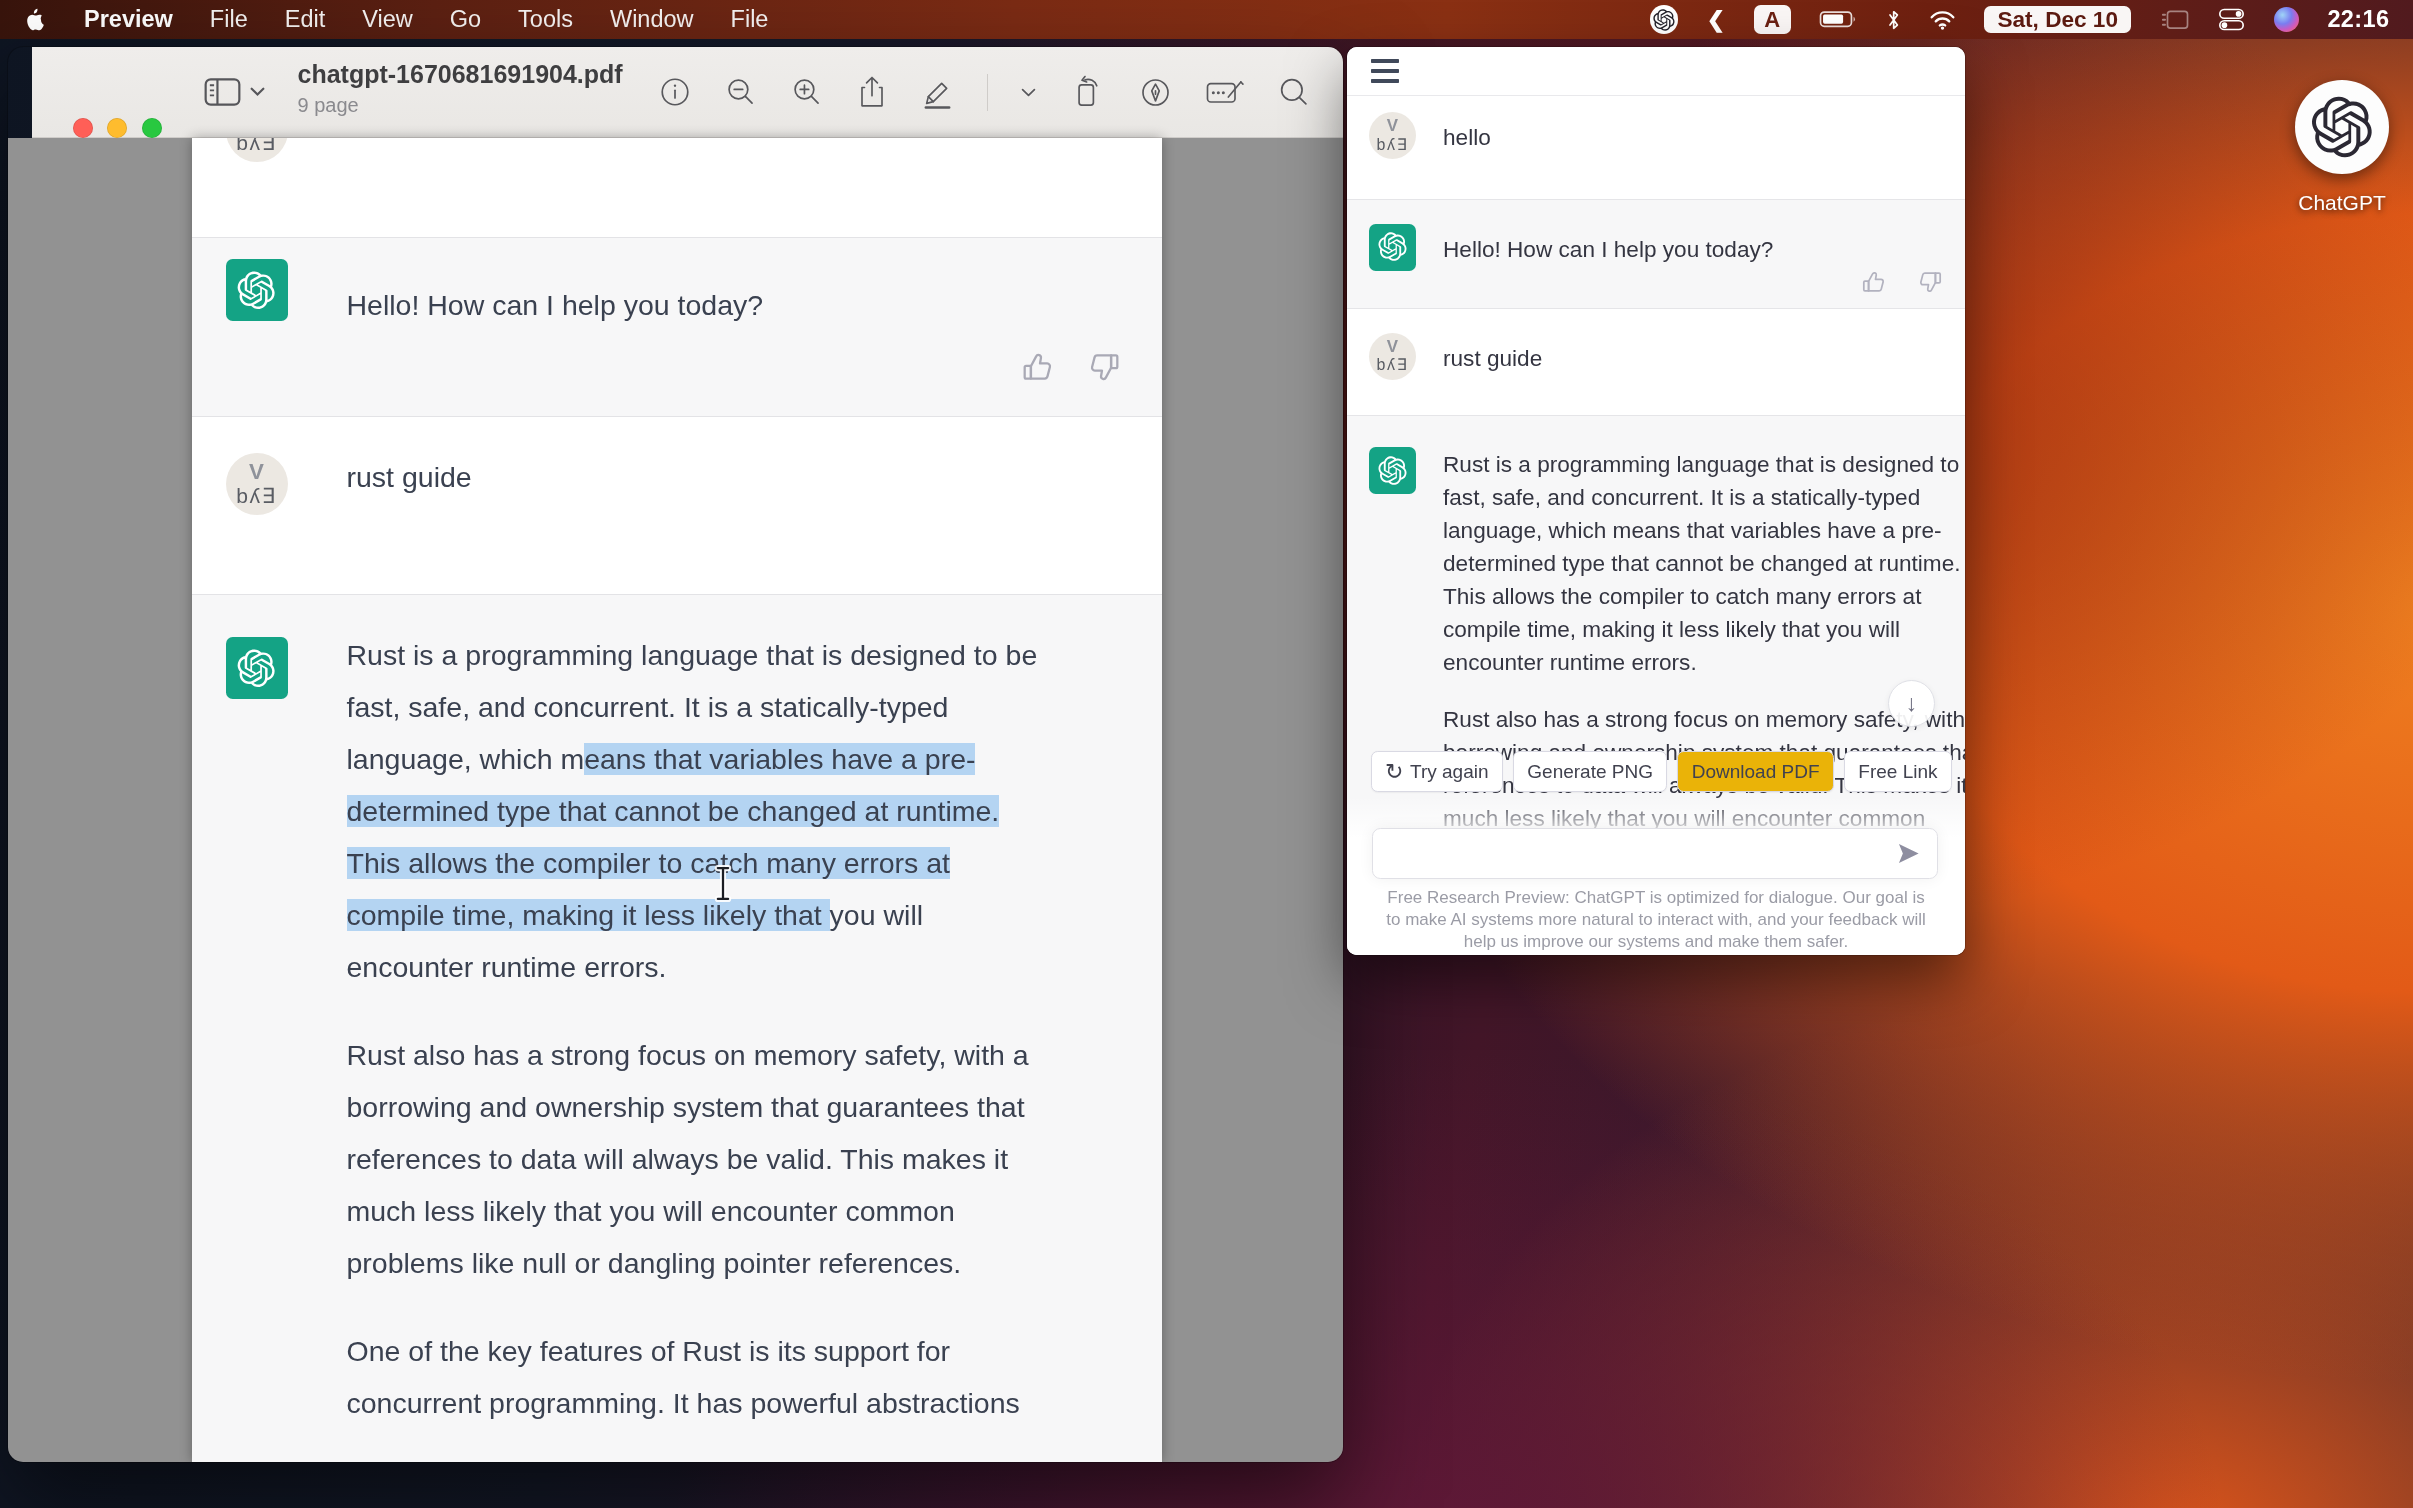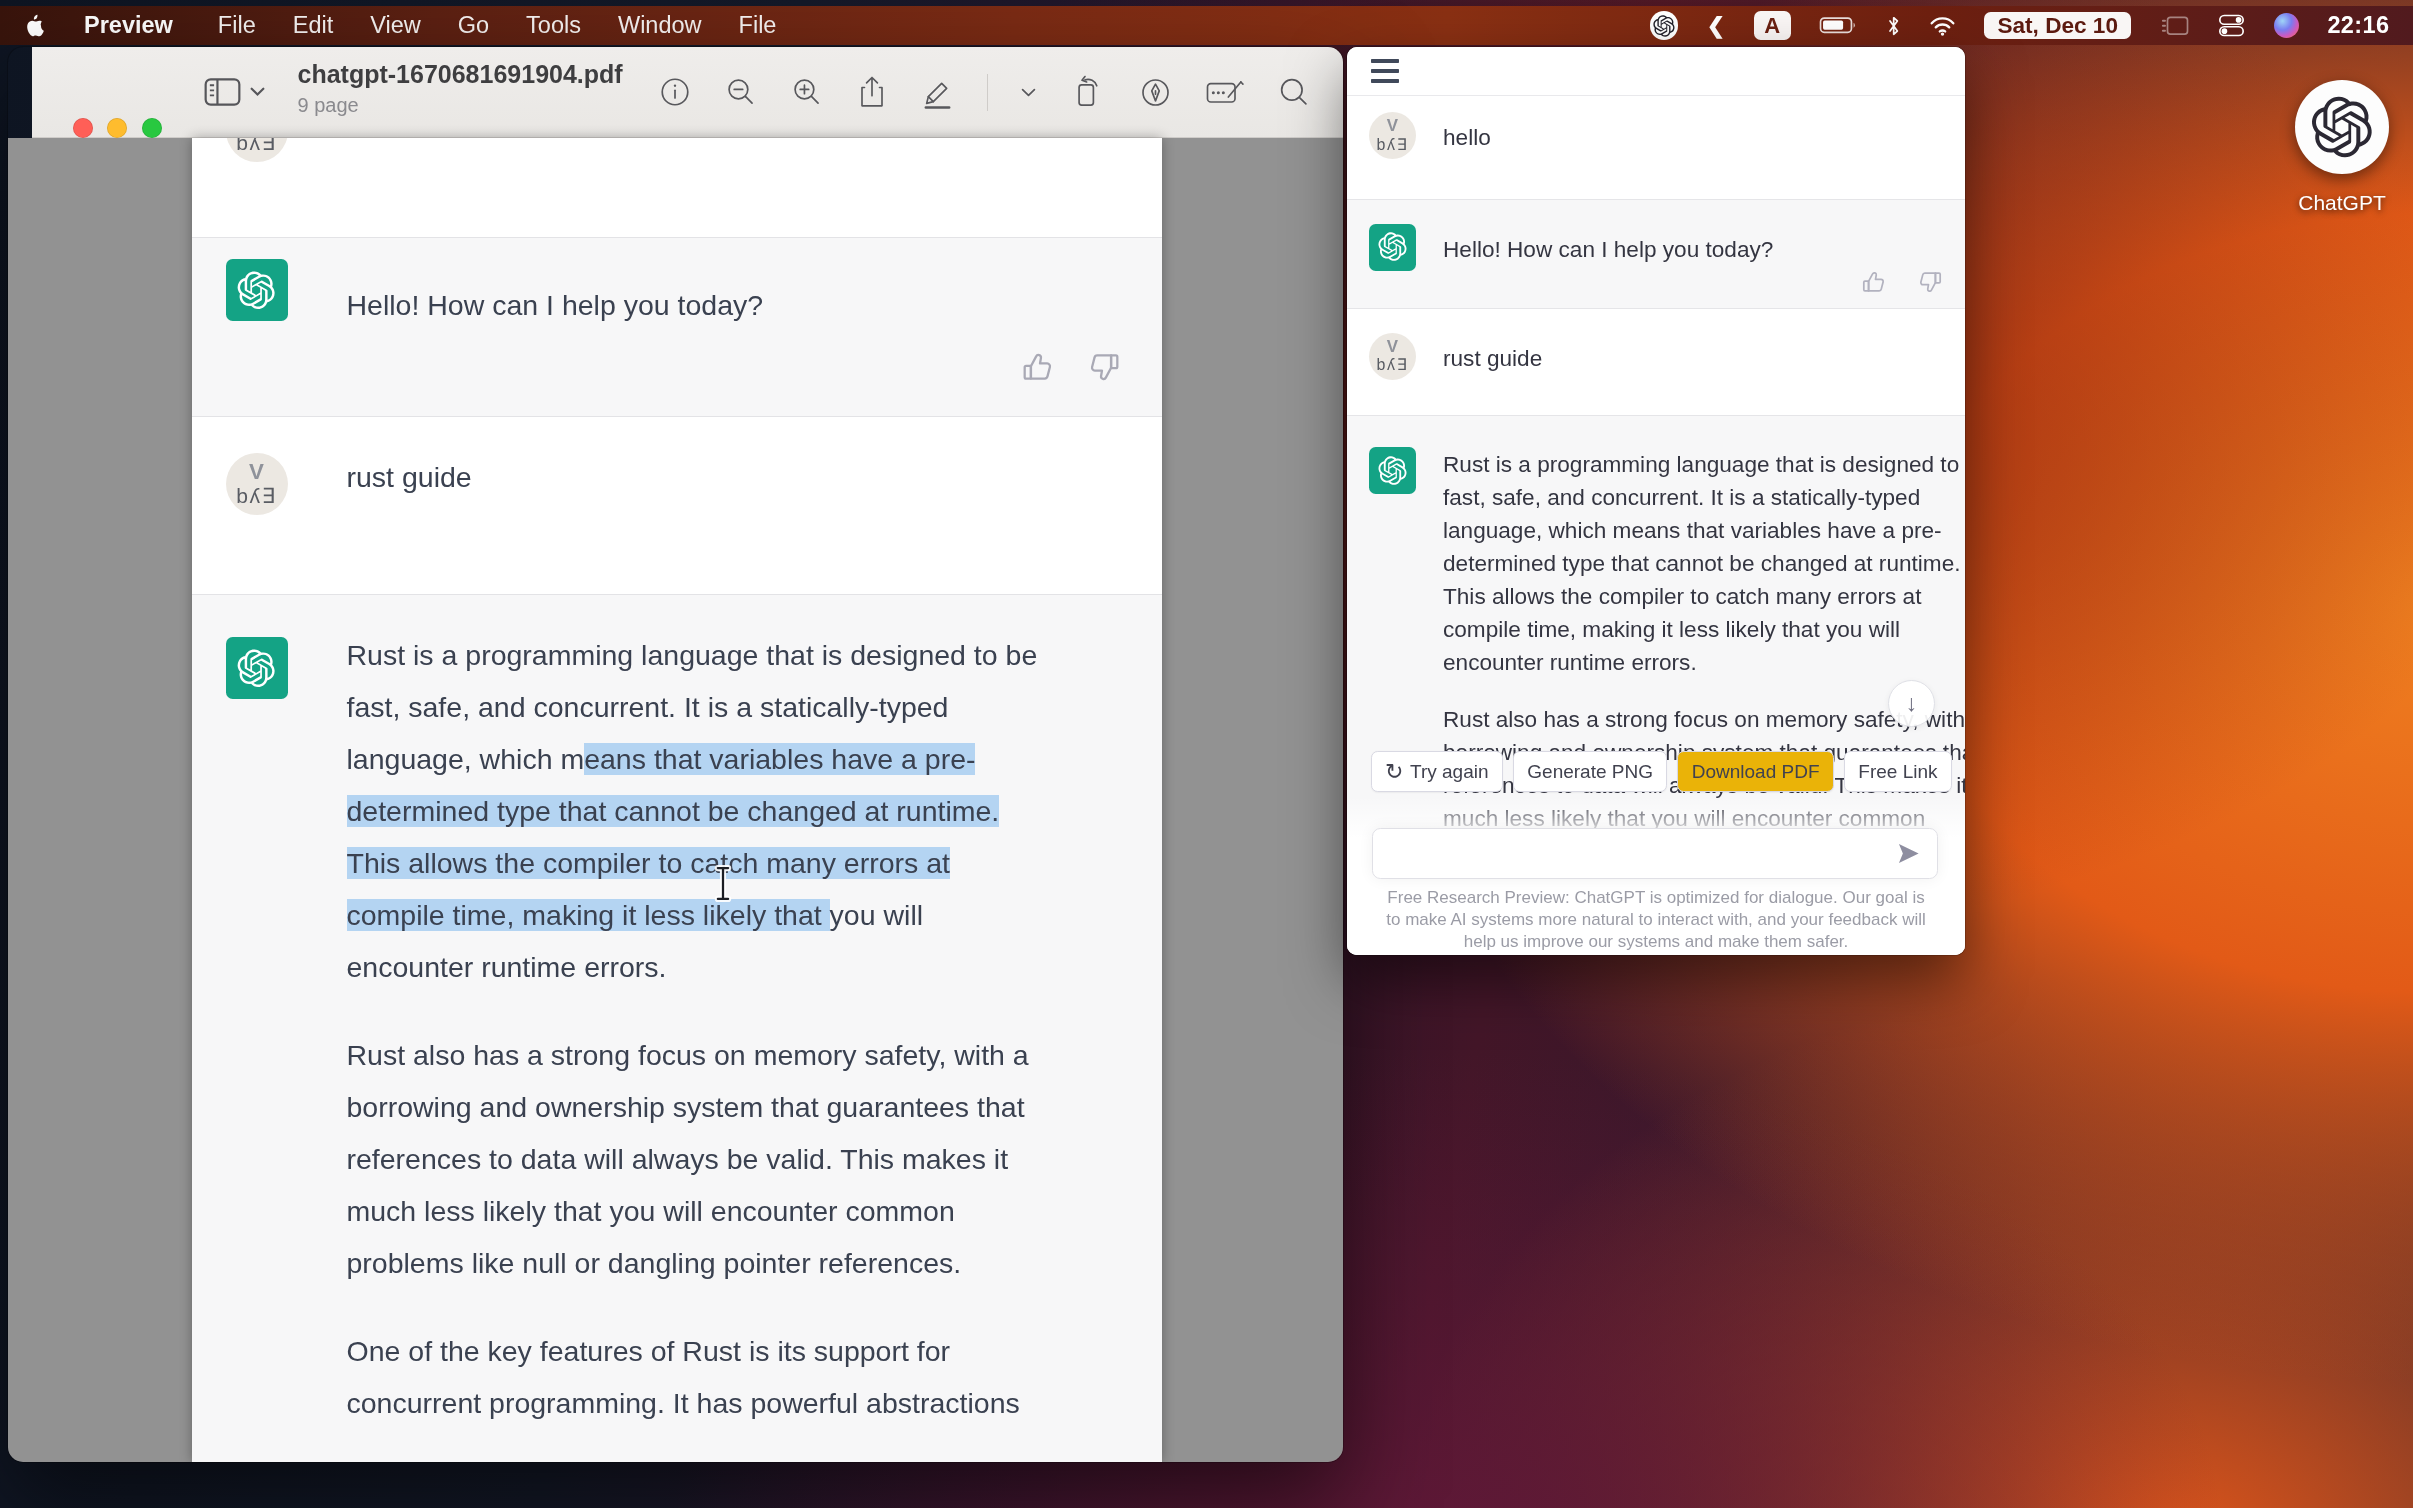--- a/index.html
+++ b/index.html
@@ -5,21 +5,21 @@
   html,body{margin:0;padding:0;background:#000;}
   #screen{position:relative;width:2413px;height:1508px;overflow:hidden;
           font-family:"Liberation Sans", sans-serif;
           background:
             radial-gradient(55% 50% at 67% 28%, rgba(130,30,16,.85) 0%, rgba(130,30,16,0) 70%),
             radial-gradient(58% 68% at 101% 40%, #f08120 0%, #e25a17 38%, rgba(190,60,20,0) 76%),
             radial-gradient(46% 46% at 60% 102%, #5e1837 0%, rgba(74,19,44,0) 70%),
             radial-gradient(52% 62% at 90% 103%, #e0561a 0%, rgba(224,86,26,0) 62%),
             linear-gradient(100deg, #0e1522 0%, #141928 30%, #29142a 48%, #431628 62%, #1c1e33 100%);}
   
-  .menubar{position:absolute;left:0;top:6px;width:100%;height:39px;display:flex;align-items:center;
+  .menubar{position:absolute;left:0;top:0;width:100%;height:39px;display:flex;align-items:center;
            justify-content:space-between;color:#fff;font-size:23.5px;
            background:linear-gradient(90deg,#38140c 0%,#5c2012 18%,#7b2b14 42%,#8a3013 60%,#6e2010 80%,#511a1e 100%);}
   .mb-left{display:flex;align-items:center;gap:37px;padding-left:25px;}
   .mb-left .app-name{font-weight:700;}
   .mb-left .menu-item{opacity:.95;}
   .mb-right{display:flex;align-items:center;gap:28.5px;padding-right:23.5px;}
   .pill{background:rgba(255,255,255,.96);color:#6b2012;border-radius:6.7px;font-weight:600;}
   .kb-pill{width:37px;height:28.5px;display:flex;align-items:center;justify-content:center;font-size:22px;}
   .date-pill{height:27px;display:flex;align-items:center;padding:0 13.4px;font-size:22.6px;color:#5c1a10;}
   .mb-time{font-weight:600;letter-spacing:0.4px;}
@@ -139,21 +139,21 @@
                 <circle cx="22.5" cy="13" r="5.2" fill="#000"></circle>
               </mask>
             </defs>
           <g fill="#fff" mask="url(#am)">
             <path d="M12.6 6.2c1.3-1.7 1.1-3.9 1-4.2-.1 0-1.9.2-3 1.7-1.1 1.4-1 3.3-.9 3.6.2.1 1.8-.1 2.9-1.1z"></path>
             <path d="M17.8 15.4c0-3 2.4-4.4 2.5-4.5-1.4-2-3.5-2.3-4.2-2.3-1.8-.2-3.5 1-4.4 1-.9 0-2.3-1-3.8-1-2 0-3.8 1.2-4.8 3-2 3.5-.5 8.7 1.5 11.5 1 1.4 2.1 2.9 3.6 2.9 1.4-.1 2-.9 3.7-.9s2.2.9 3.8.9c1.6 0 2.6-1.4 3.5-2.8 1.1-1.6 1.6-3.2 1.6-3.3-.1 0-3-1.2-3-4.5z"></path>
           </g>
         </svg>
       </span>
       <span class="app-name">Preview</span>
-      <span id="menu-items" style="display: inline-flex; gap: 37px; margin-left: 8px;">
+      <span id="menu-items" style="display: inline-flex; gap: 37px;">
           <span class="menu-item">File</span>
           <span class="menu-item">Edit</span>
           <span class="menu-item">View</span>
           <span class="menu-item">Go</span>
           <span class="menu-item">Tools</span>
           <span class="menu-item">Window</span>
           <span class="menu-item">File</span>
         </span>
     </div>
     <div class="mb-right">

